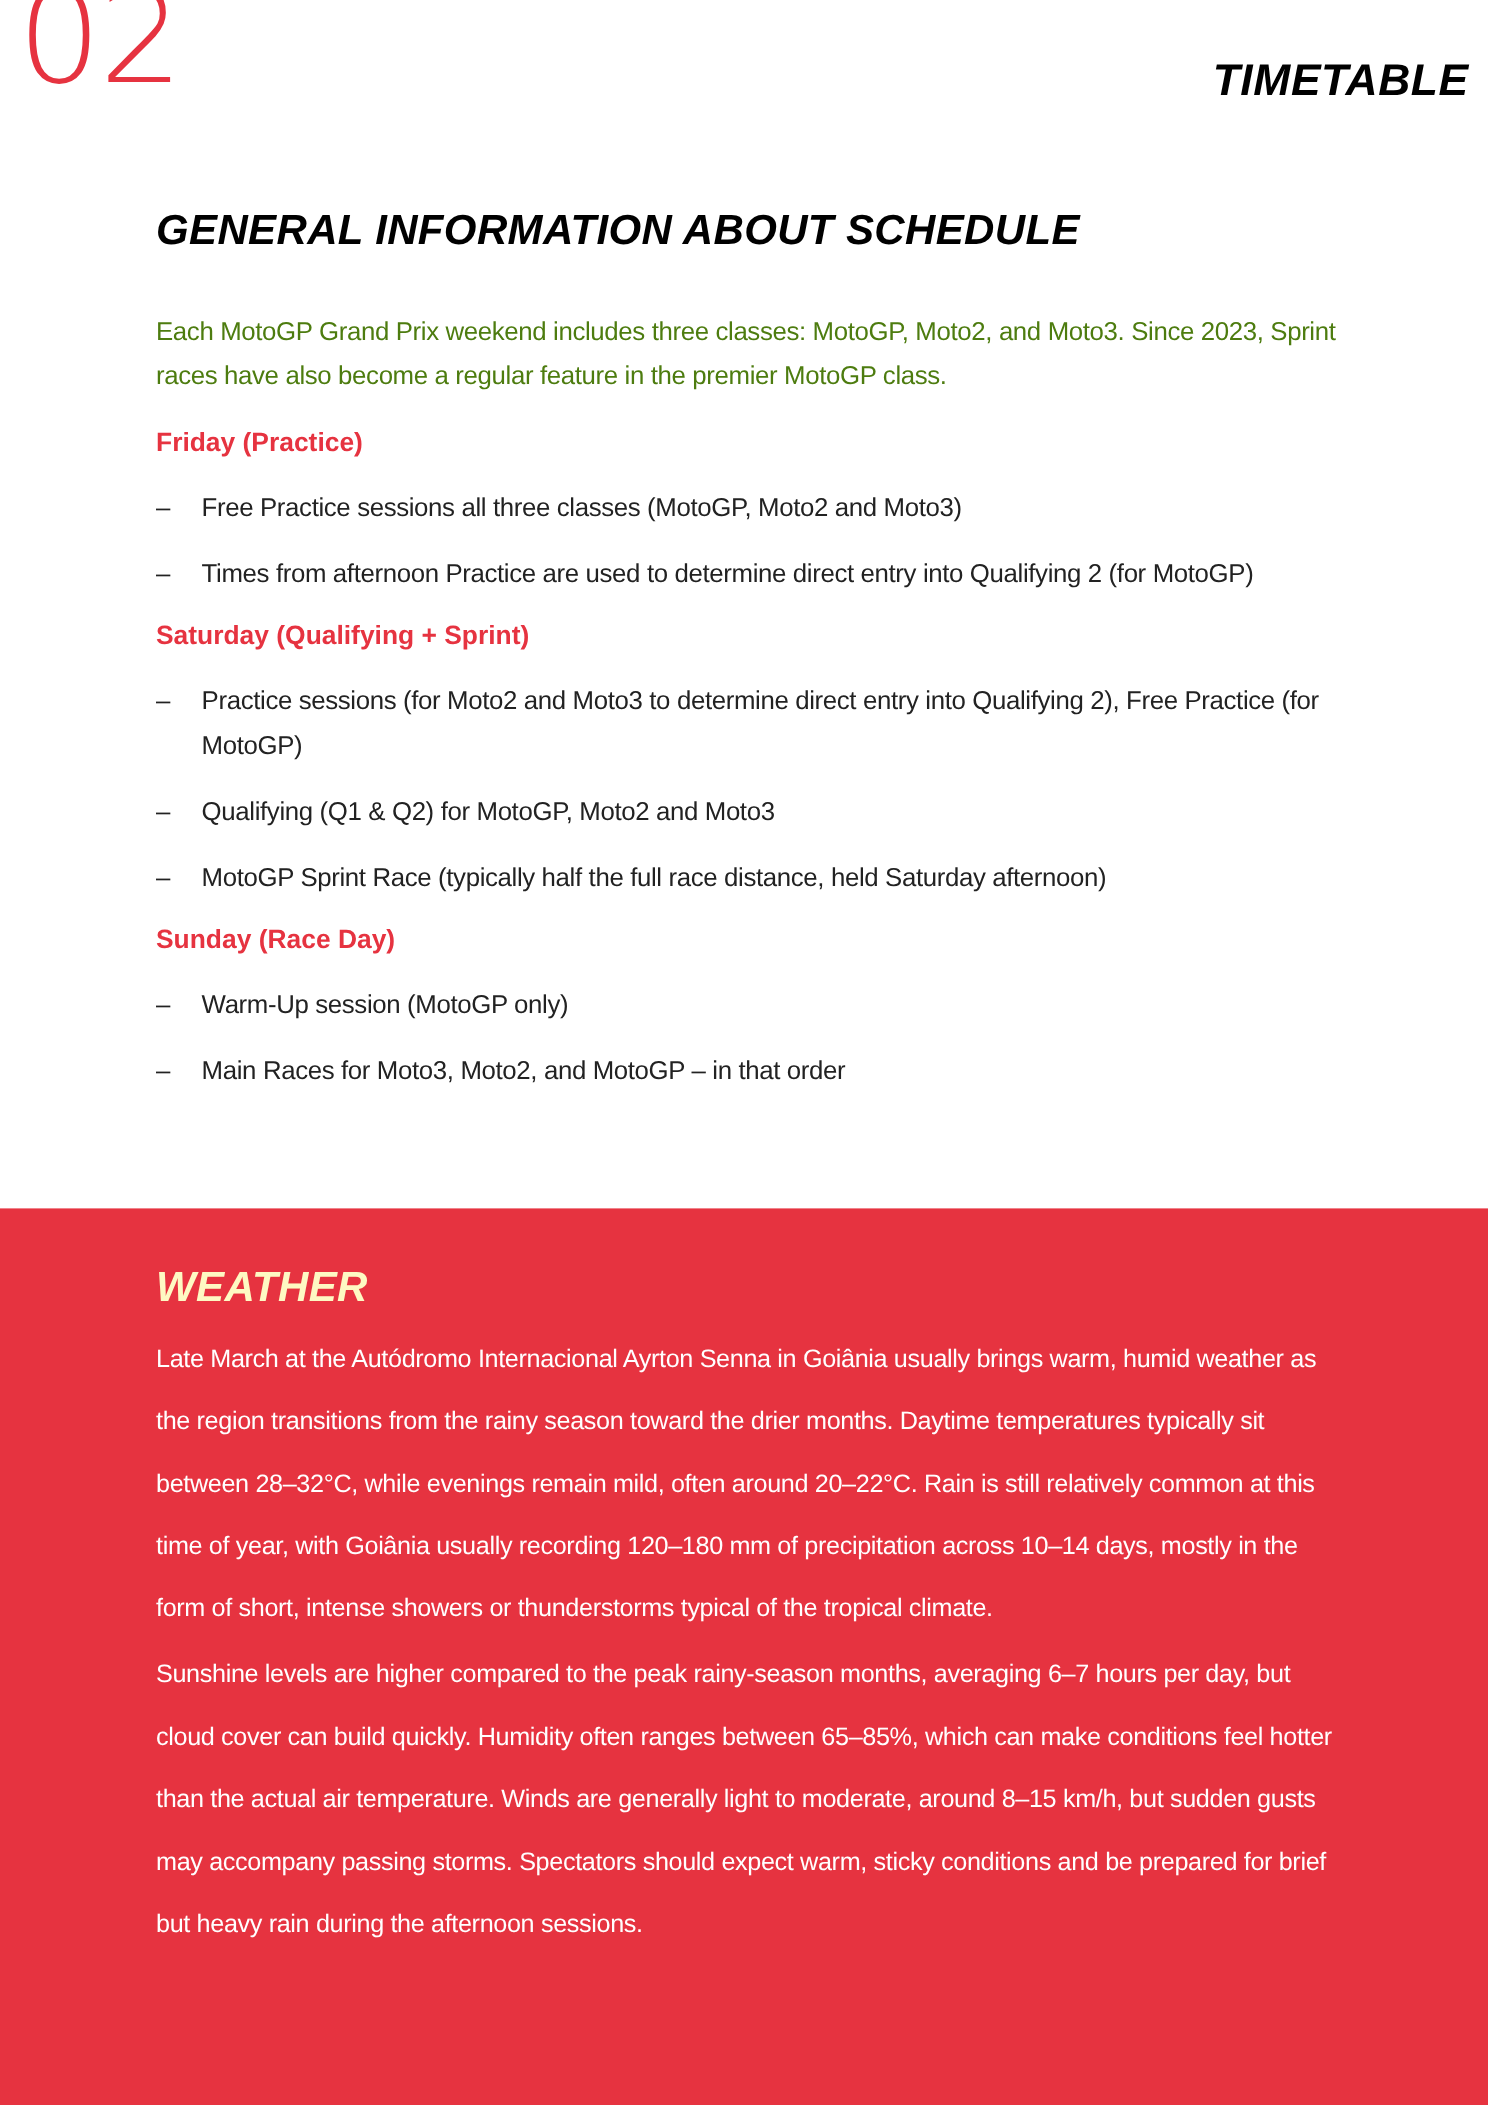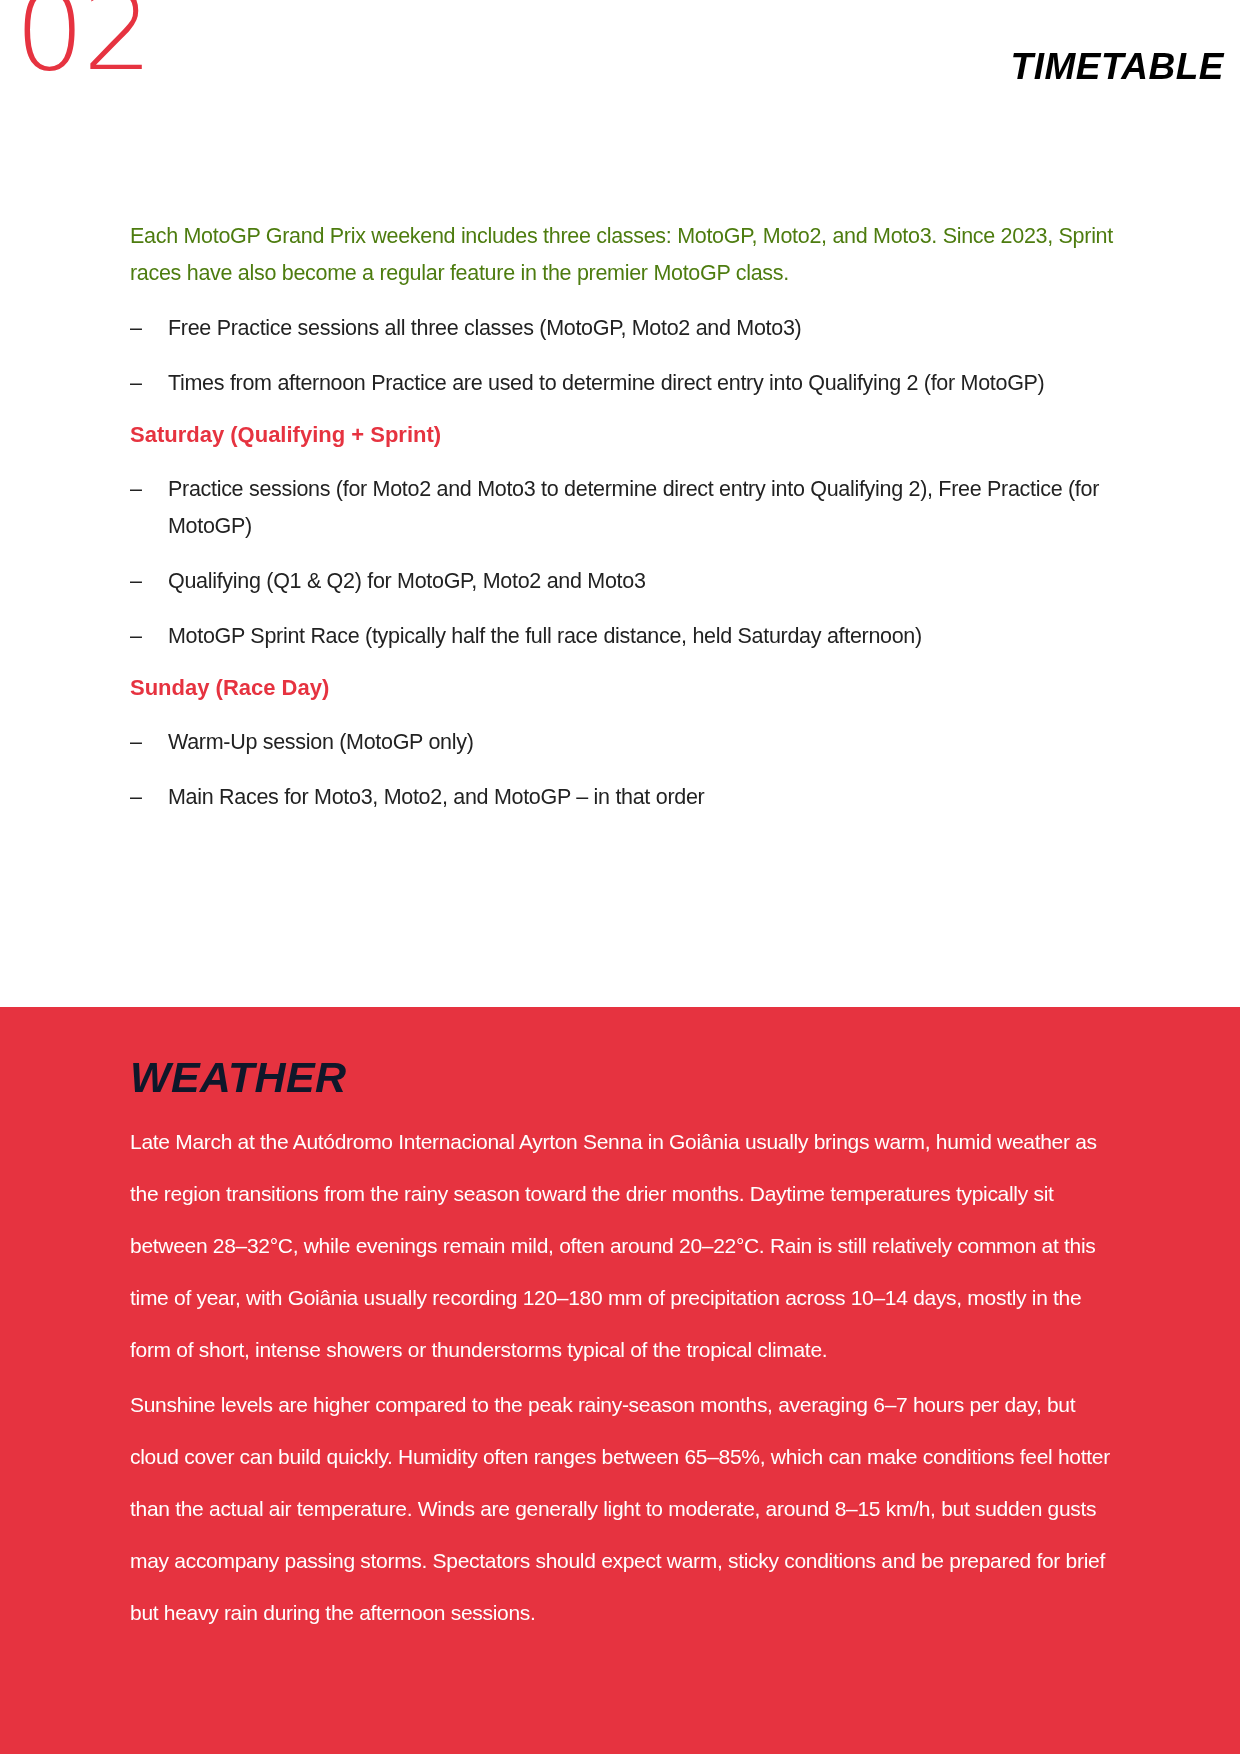--- a/index.html
+++ b/index.html
@@ -92,25 +92,25 @@
     background: #e63340;
     color: #ffffff;
   }
   .weather-inner {
     position: absolute;
     left: 130px;
     top: 46px;
     width: 990px;
   }
   .weather-heading {
-    font-size: 43px;
+    font-size: 35px;
     font-weight: bold;
     font-style: italic;
     margin: 0;
-    color: #0f172a;
+    color: #fef9c3;
     letter-spacing: 0.3px;
   }
   .weather p {
     font-size: 21px;
     line-height: 52px;
     margin: 14px 0 0 0;
     letter-spacing: -0.3px;
   }
   .weather p + p { margin-top: 3px; }
   .weather a {
@@ -120,23 +120,25 @@
 </style>
 </head>
 <body>
 
 <div>
 
   <div class="chapter-number">02</div>
   <div class="section-label">TIMETABLE</div>
 
   <div class="top-section">
+    <h1 class="heading">GENERAL INFORMATION ABOUT SCHEDULE</h1>
     <p class="intro">Each MotoGP Grand Prix weekend includes three classes: MotoGP, Moto2, and Moto3. Since 2023, Sprint races have also become a regular feature in the premier MotoGP class.</p>
 
     <div>
+      <div class="day-title">Friday (Practice)</div>
       <ul class="sessions">
         <li>
           <span class="dash">–</span>
           <span>Free Practice sessions all three classes (MotoGP, Moto2 and Moto3)</span>
         </li>
         <li>
           <span class="dash">–</span>
           <span>Times from afternoon Practice are used to determine direct entry into Qualifying 2 (for MotoGP)</span>
         </li>
       </ul>

